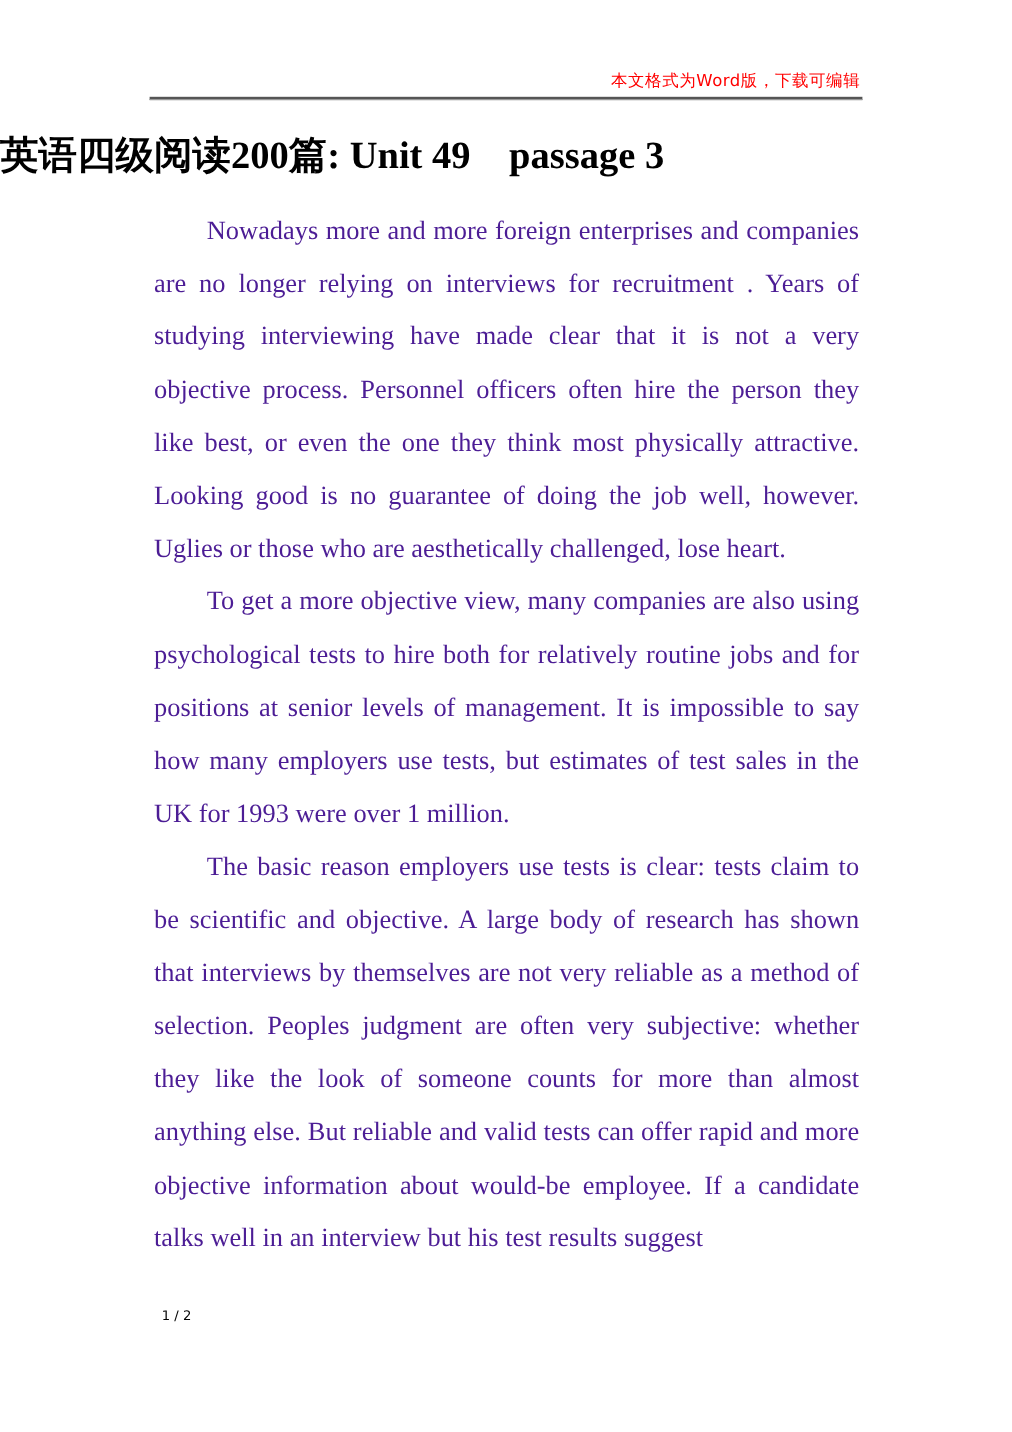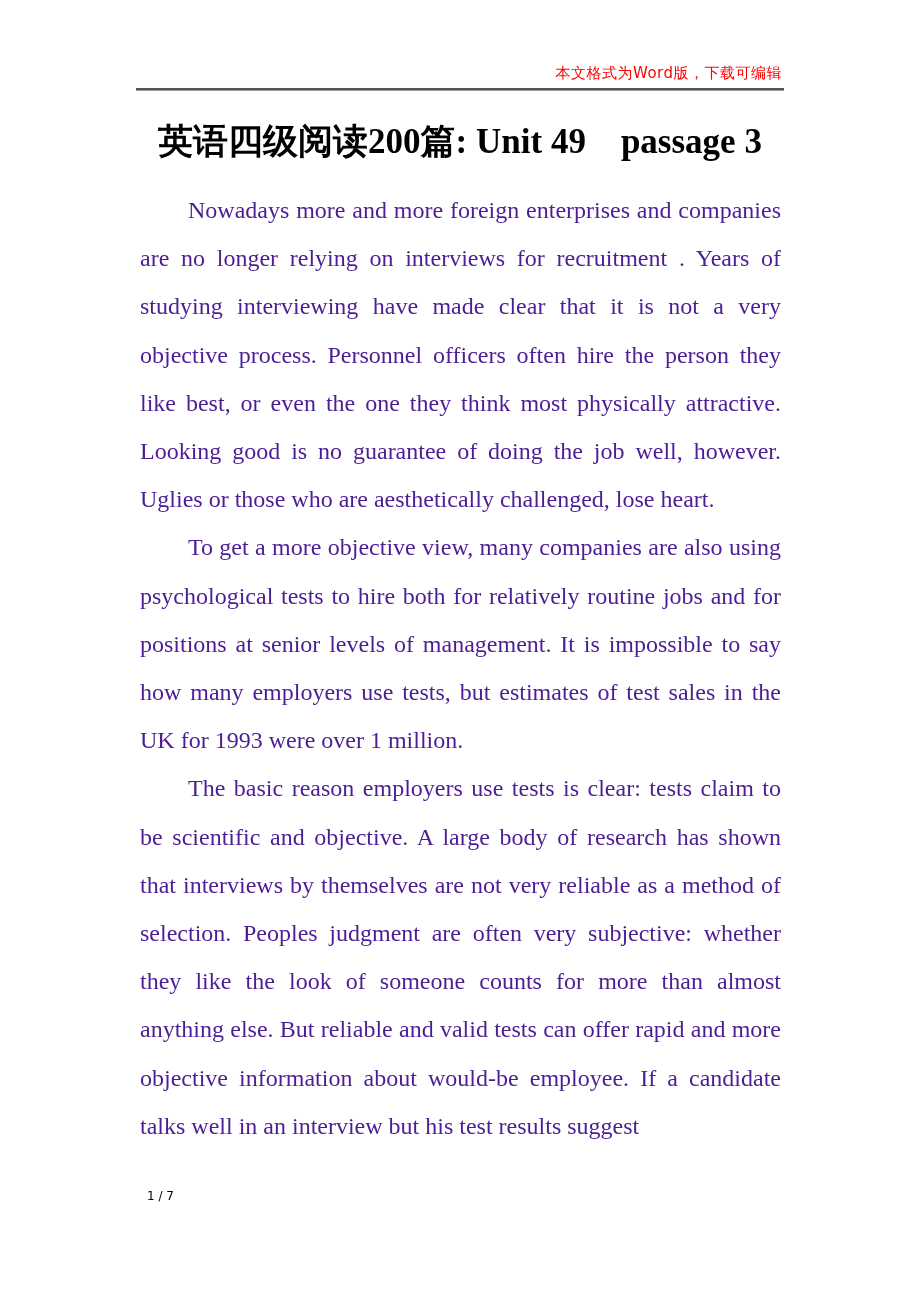--- a/index.html
+++ b/index.html
@@ -8,21 +8,21 @@
   .header-note {
     position: absolute; right: 138px; top: 64px;
     color: #ff0000; font-family: "DejaVu Sans", sans-serif; font-size: 15px;
     letter-spacing: 0.5px;
   }
   .header-rule {
     position: absolute; left: 136px; top: 88px; width: 648px; height: 2px;
     background: #555; border-bottom: 1px solid #999;
   }
   .title {
-    position: absolute; left: 0; top: 118px; width: 920px; text-align: center;
+    position: absolute; left: 0; top: 118px; width: 920px; text-align: left;
     font-family: "Liberation Serif", serif; font-weight: bold; font-size: 35px; color: #000;
     white-space: pre;
   }
   .body {
     position: absolute; left: 140px; top: 186px; width: 641px;
     font-family: "Liberation Serif", serif; font-size: 24px; line-height: 48.2px; color: #4c1d95;
   }
   .body p { margin: 0; text-indent: 48px; text-align: justify; }
   .page-num {
     position: absolute; left: 147px; top: 1189px;
@@ -34,14 +34,14 @@
 
 <div class="page">
   <div class="header-note">本文格式为Word版，下载可编辑</div>
   <div class="header-rule"></div>
   <div class="title">英语四级阅读200篇: Unit 49    passage 3</div>
   <div class="body">
     <p>Nowadays more and more foreign enterprises and companies are no longer relying on interviews for recruitment . Years of studying interviewing have made clear that it is not a very objective process. Personnel officers often hire the person they like best, or even the one they think most physically attractive. Looking good is no guarantee of doing the job well, however. Uglies or those who are aesthetically challenged, lose heart.</p>
     <p>To get a more objective view, many companies are also using psychological tests to hire both for relatively routine jobs and for positions at senior levels of management. It is impossible to say how many employers use tests, but estimates of test sales in the UK for 1993 were over 1 million.</p>
     <p>The basic reason employers use tests is clear: tests claim to be scientific and objective. A large body of research has shown that interviews by themselves are not very reliable as a method of selection. Peoples judgment are often very subjective: whether they like the look of someone counts for more than almost anything else. But reliable and valid tests can offer rapid and more objective information about would-be employee. If a candidate talks well in an interview but his test results suggest</p>
   </div>
-  <div class="page-num">1 / 7</div>
+  <div class="page-num">1 / 2</div>
 </div>
 
 </body></html>

